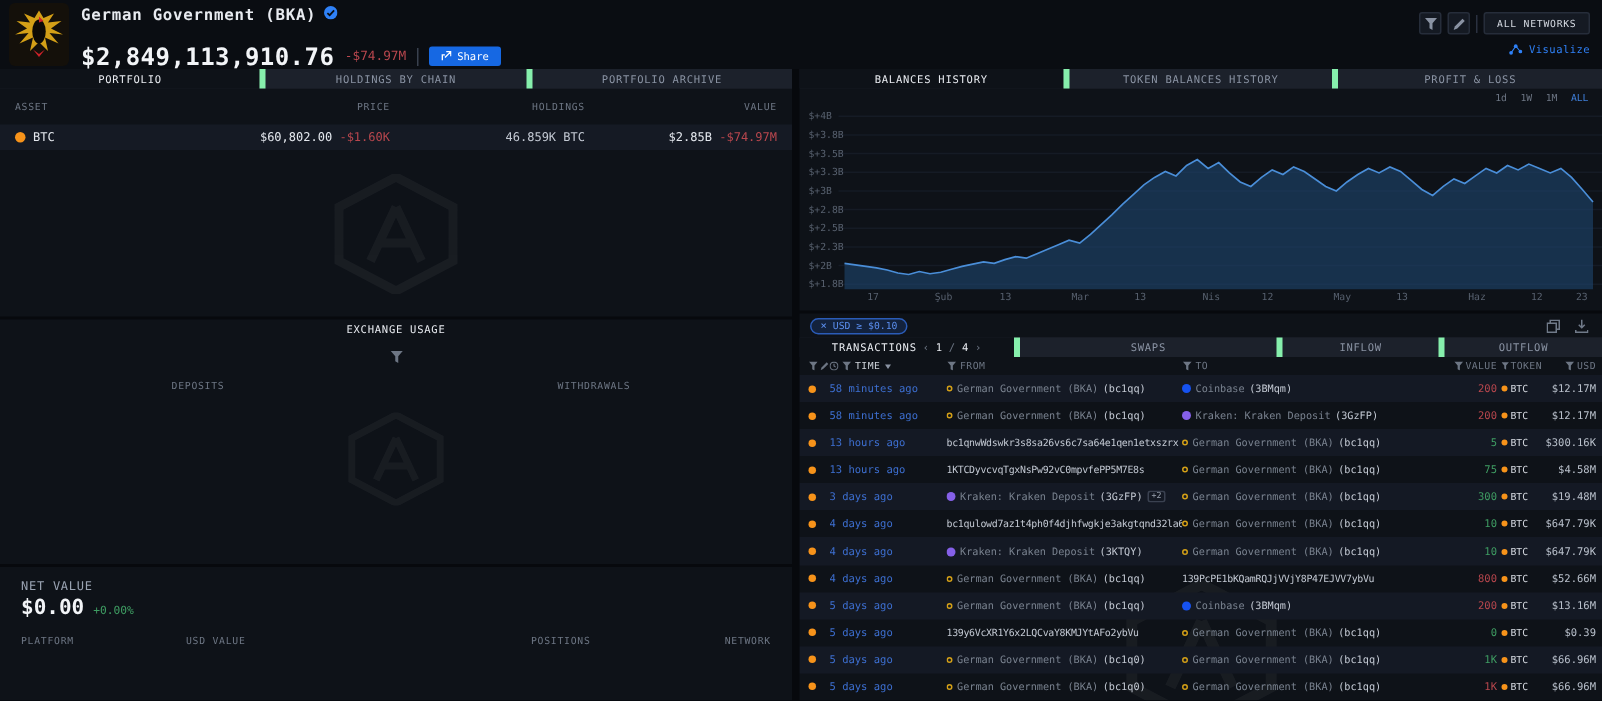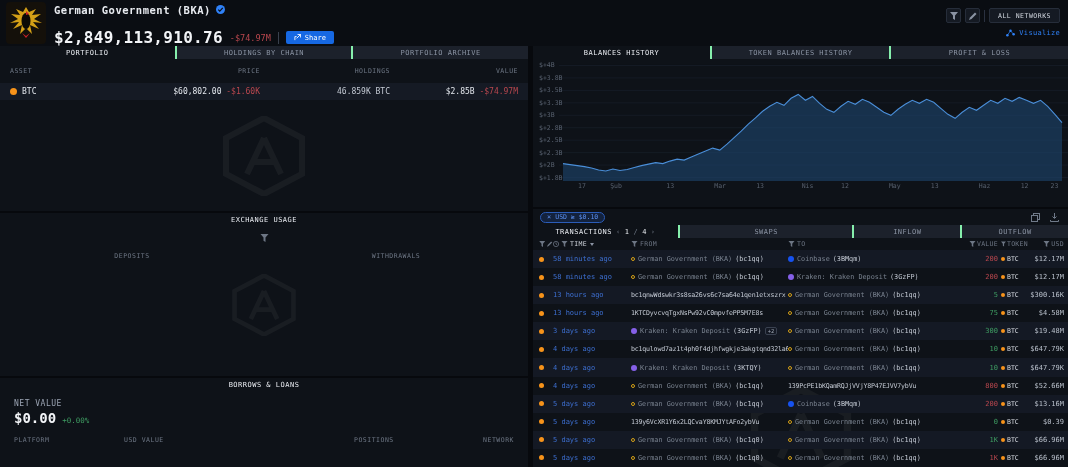--- a/index.html
+++ b/index.html
@@ -33,21 +33,21 @@
   .col-left { width:528px; flex:none; display:flex; flex-direction:column; gap:2px; }
   .col-right { flex:1; display:flex; flex-direction:column; gap:2px; }
   section { background:#0e1218; position:relative; overflow:hidden; }
   .sec-portfolio { height:165px; display:flex; flex-direction:column; }
   .sec-exchange { height:163px; }
   .sec-borrows { flex:1; }
   .sec-balances { height:161px; display:flex; flex-direction:column; }
   .sec-tx { flex:1; display:flex; flex-direction:column; }
   
   .tabbar { display:flex; height:13px; background:#1c212b; flex:none; }
-  .tab { flex:1; display:flex; align-items:center; justify-content:center; gap:4px; font-size:7px; letter-spacing:.5px; color:#8a93a3; background:#1c212b; border-left:2px solid #86efac; cursor:pointer; white-space:nowrap; }
+  .tab { flex:1; display:flex; align-items:center; justify-content:center; gap:4px; font-size:7px; letter-spacing:.5px; color:#8a93a3; background:#1c212b; border-left:4px solid #86efac; cursor:pointer; white-space:nowrap; }
   .tab:first-child { border-left:none; }
   .tab.active { background:#0e1218; color:#e8ebf0; }
   
   .colhdr { display:flex; align-items:center; height:15px; font-size:6.5px; letter-spacing:.5px; color:#6d7684; padding:12px 10px; flex:none; }
   .ph-asset { width:100px; } .ph-price { width:150px; text-align:right; }
   .ph-hold { width:130px; text-align:right; } .ph-val { flex:1; text-align:right; }
   .asset-row { display:flex; align-items:center; height:17px; background:#151a24; padding:0 10px; font-size:8px; flex:none; cursor:pointer; }
   .ac-asset { width:100px; display:flex; align-items:center; gap:5px; color:#e3e7ed; }
   .ac-price { width:150px; text-align:right; color:#e3e7ed; }
   .ac-hold { width:130px; text-align:right; color:#c3c9d3; }
@@ -227,23 +227,20 @@
         <span>WITHDRAWALS</span>
       </div>
       <div class="fill-center" style="height:90px;">
         <svg class="watermark" width="70" height="62" viewBox="0 0 90 80">
             <path d="M45 2 L83 22 L83 58 L45 78 L7 58 L7 22 Z M45 22 L28 58 M45 22 L62 58 M34 46 L56 46" stroke="#ffffff" stroke-width="6" fill="none"></path>
           </svg>
       </div>
     </section>
 
     <section class="sec-borrows">
-      <div class="tabbar">
-        <div class="tab active">BORROWS &amp; LOANS</div>
-      </div>
       <div class="borrows-body">
         <div class="netvalue-block">
           <div class="nv-label">NET VALUE</div>
           <div class="nv-row">
             <span class="nv-value">$0.00</span>
             <span class="nv-pct">+0.00%</span>
           </div>
         </div>
       </div>
       <div class="borrows-hdr">
@@ -255,20 +252,26 @@
     </section>
   </div>
 
   <div class="col-right">
 
     <section class="sec-balances">
       <div class="tabbar">
         <div class="tab active">BALANCES HISTORY</div>
         <div class="tab">TOKEN BALANCES HISTORY</div>
         <div class="tab">PROFIT &amp; LOSS</div>
+      </div>
+      <div class="range-row">
+        <span class="rng">1d</span>
+        <span class="rng">1W</span>
+        <span class="rng">1M</span>
+        <span class="rng active">ALL</span>
       </div>
       <div class="chart-wrap">
         <svg id="chart-svg" width="535" height="122" viewBox="0 0 535 122">
             <line x1="26" x2="535" y1="6.489270386266085" y2="6.489270386266085" stroke="#151b25" stroke-width="1"></line>
             <line x1="26" x2="535" y1="18.935622317596554" y2="18.935622317596554" stroke="#151b25" stroke-width="1"></line>
             <line x1="26" x2="535" y1="31.38197424892703" y2="31.38197424892703" stroke="#151b25" stroke-width="1"></line>
             <line x1="26" x2="535" y1="43.8283261802575" y2="43.8283261802575" stroke="#151b25" stroke-width="1"></line>
             <line x1="26" x2="535" y1="56.27467811158797" y2="56.27467811158797" stroke="#151b25" stroke-width="1"></line>
             <line x1="26" x2="535" y1="68.72103004291844" y2="68.72103004291844" stroke="#151b25" stroke-width="1"></line>
             <line x1="26" x2="535" y1="81.16738197424891" y2="81.16738197424891" stroke="#151b25" stroke-width="1"></line>
@@ -284,21 +287,21 @@
             <text x="6" y="58.27467811158797" fill="#57606e" font-size="6.5" font-family="DejaVu Sans Mono, Liberation Mono, monospace">$+3B</text>
             <text x="6" y="70.72103004291844" fill="#57606e" font-size="6.5" font-family="DejaVu Sans Mono, Liberation Mono, monospace">$+2.8B</text>
             <text x="6" y="83.16738197424891" fill="#57606e" font-size="6.5" font-family="DejaVu Sans Mono, Liberation Mono, monospace">$+2.5B</text>
             <text x="6" y="95.6137339055794" fill="#57606e" font-size="6.5" font-family="DejaVu Sans Mono, Liberation Mono, monospace">$+2.3B</text>
             <text x="6" y="108.06008583690986" fill="#57606e" font-size="6.5" font-family="DejaVu Sans Mono, Liberation Mono, monospace">$+2B</text>
             <text x="6" y="120.50643776824033" fill="#57606e" font-size="6.5" font-family="DejaVu Sans Mono, Liberation Mono, monospace">$+1.8B</text>
           </svg>
       </div>
       <div class="xlabels" id="chart-xlabels">
           <span style="left: 49px;">17</span>
-          <span style="left: 83px;">Şub</span>
+          <span style="left: 96px;">Şub</span>
           <span style="left: 137.285px;">13</span>
           <span style="left: 187.185px;">Mar</span>
           <span style="left: 227.105px;">13</span>
           <span style="left: 274.51px;">Nis</span>
           <span style="left: 311.935px;">12</span>
           <span style="left: 361.835px;">May</span>
           <span style="left: 401.755px;">13</span>
           <span style="left: 451.655px;">Haz</span>
           <span style="left: 491.575px;">12</span>
           <span style="left: 521.515px;">23</span>

